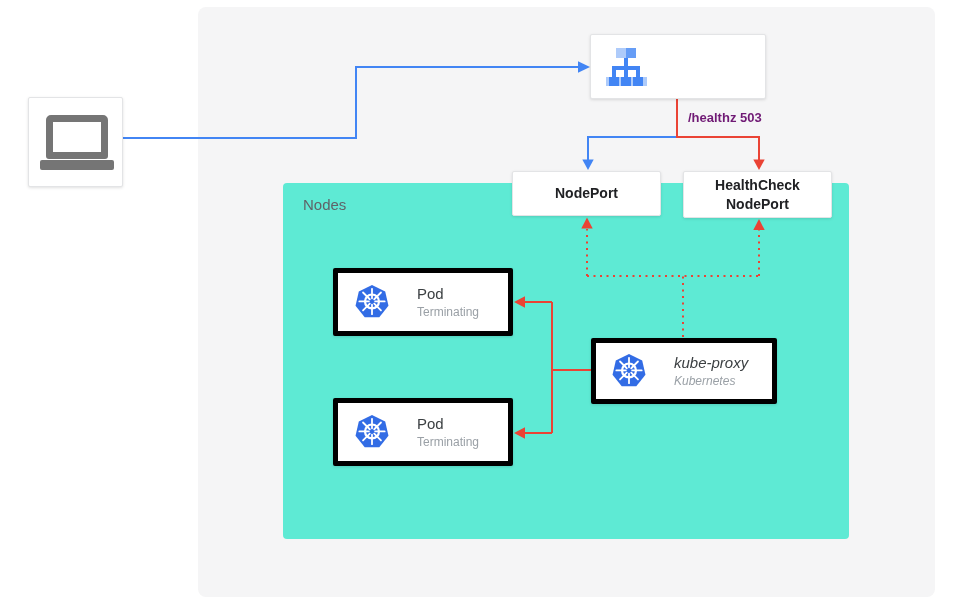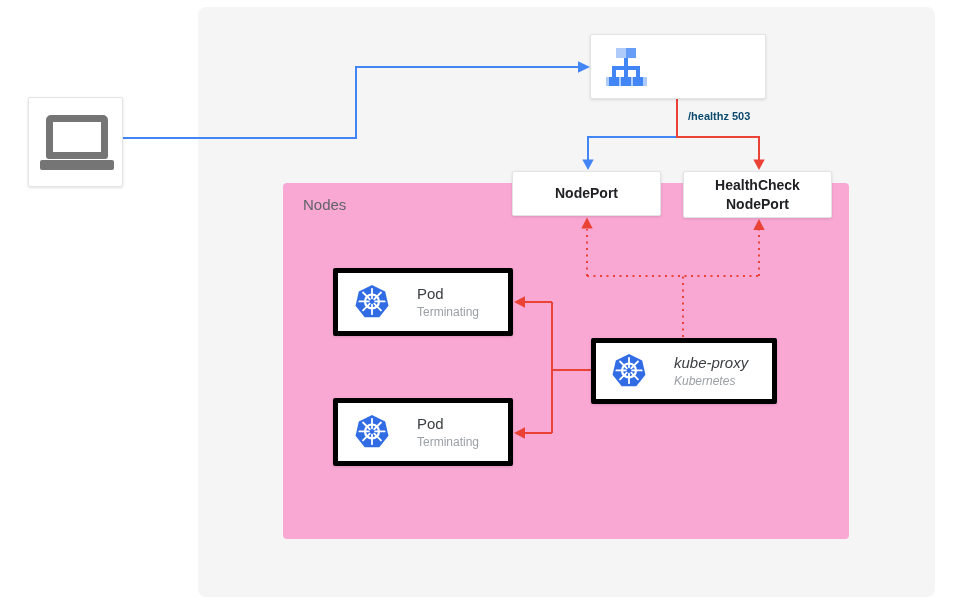--- a/index.html
+++ b/index.html
@@ -1,31 +1,31 @@
 <!DOCTYPE html>
 <html><head>
 <meta charset="utf-8">
 <style>
   html,body{margin:0;padding:0;background:#ffffff;}
   #stage{position:relative;width:953px;height:612px;background:#ffffff;overflow:hidden;
          font-family:"Liberation Sans","DejaVu Sans",sans-serif;}
   .abs{position:absolute;}
   #outer-panel{left:198px;top:7px;width:737px;height:590px;background:#f5f5f6;border-radius:8px;}
-  #nodes-panel{left:283px;top:183px;width:566px;height:356px;background:#f9a8d4;border-radius:4px;}
+  #nodes-panel{left:283px;top:183px;width:566px;height:356px;background:#5eead4;border-radius:4px;}
   #nodes-label{left:20px;top:13px;font-size:15px;color:#5f6368;}
   .card{background:#ffffff;border:1px solid #e3e4e6;border-radius:2px;
         box-shadow:0 1px 3px rgba(0,0,0,0.12);box-sizing:border-box;}
   #client-card{left:28px;top:97px;width:95px;height:90px;}
   .laptop{position:absolute;left:17px;top:17px;width:62px;height:56px;}
   .laptop-screen{box-sizing:border-box;width:62px;height:44px;border:7px solid #757575;
                  border-radius:5px 5px 3px 3px;background:#ffffff;margin:0 auto;}
   .laptop-base{width:74px;height:10px;background:#757575;border-radius:2px;margin:1px 0 0 -6px;}
   #clb-card{left:590px;top:34px;width:176px;height:65px;display:flex;align-items:center;padding-left:13px;}
   #clb-text{margin-left:14px;width:92px;font-size:14px;line-height:1.35;color:#5f6368;}
-  #healthz-label{left:688px;top:110px;font-size:11px;font-weight:bold;color:#0c4a6e;}
+  #healthz-label{left:688px;top:110px;font-size:13px;font-weight:bold;color:#701a75;}
   .port-card{display:flex;align-items:center;justify-content:center;text-align:center;
              font-size:14px;font-weight:bold;color:#202124;line-height:1.3;}
   #nodeport-card{left:512px;top:171px;width:149px;height:45px;}
   #healthcheck-card{left:683px;top:171px;width:149px;height:47px;}
   #healthcheck-card .wrap{width:100px;}
   .k8s-card{display:flex;align-items:center;padding-left:15px;border:5px solid #000000;}
   #pod1-card{left:333px;top:268px;width:180px;height:68px;}
   #pod2-card{left:333px;top:398px;width:180px;height:68px;}
   #kubeproxy-card{left:591px;top:338px;width:186px;height:66px;padding-left:14px;font-style:italic;}
   .k8s-text{margin-left:26px;}

